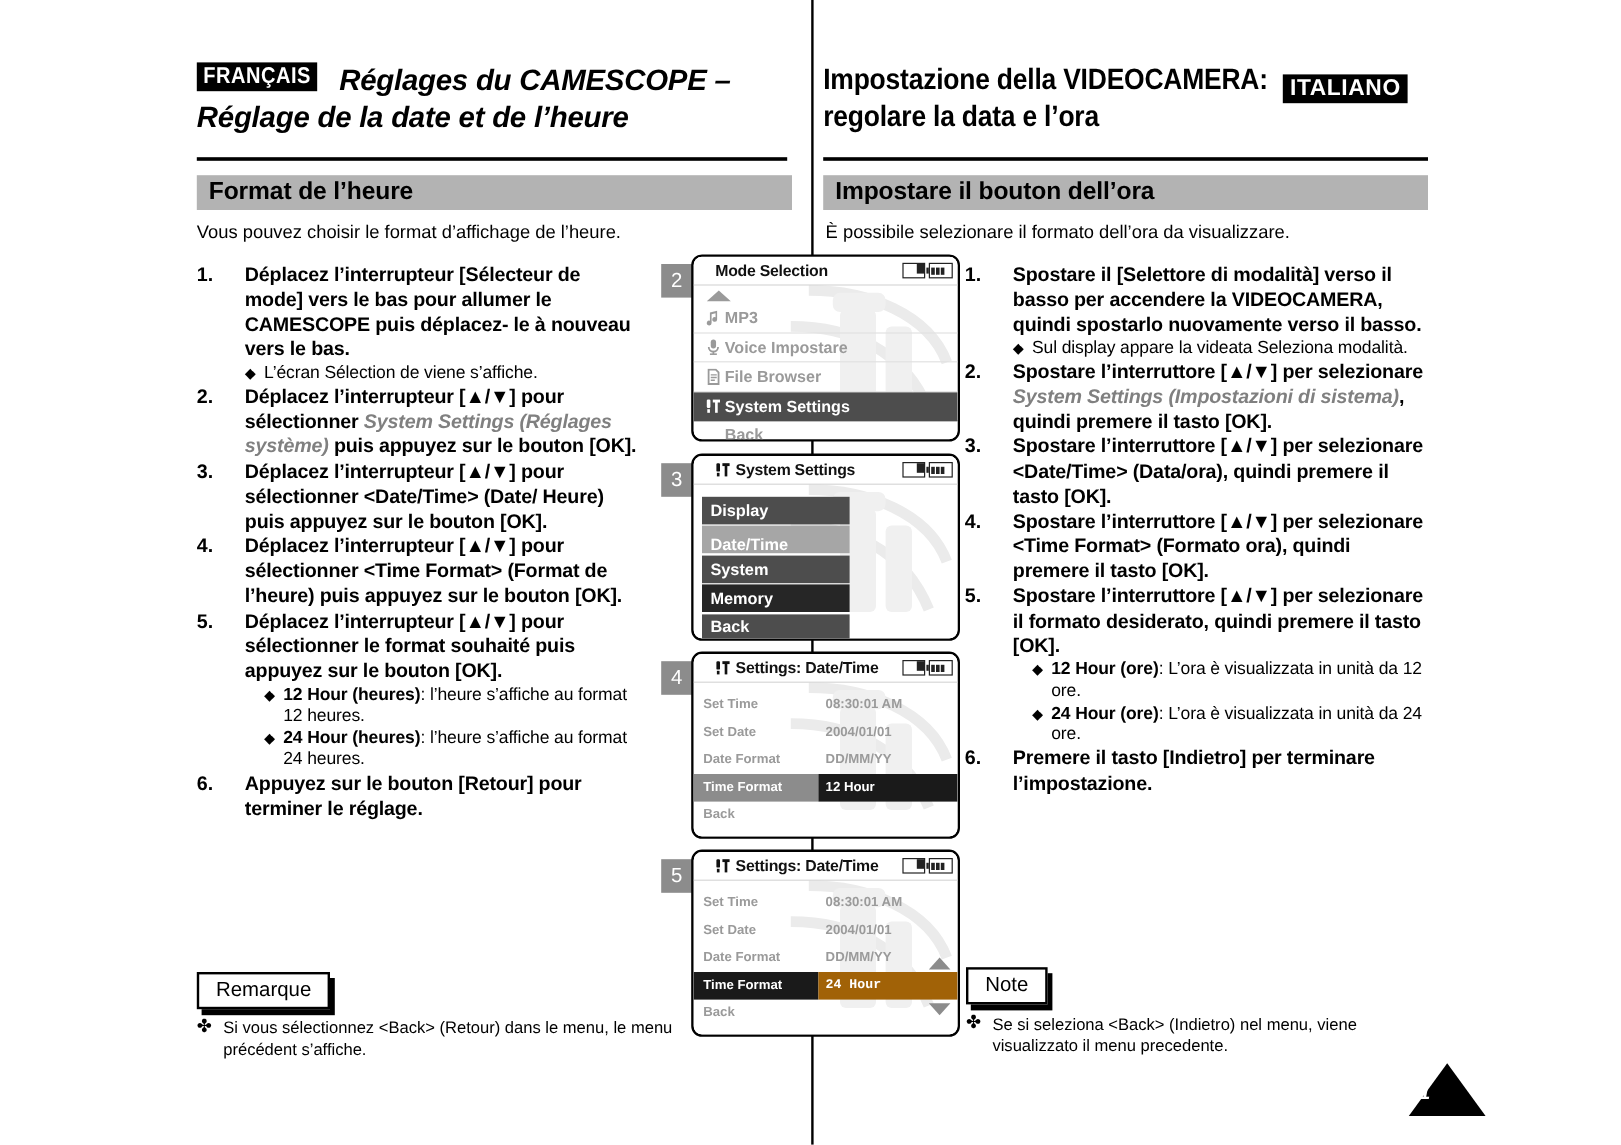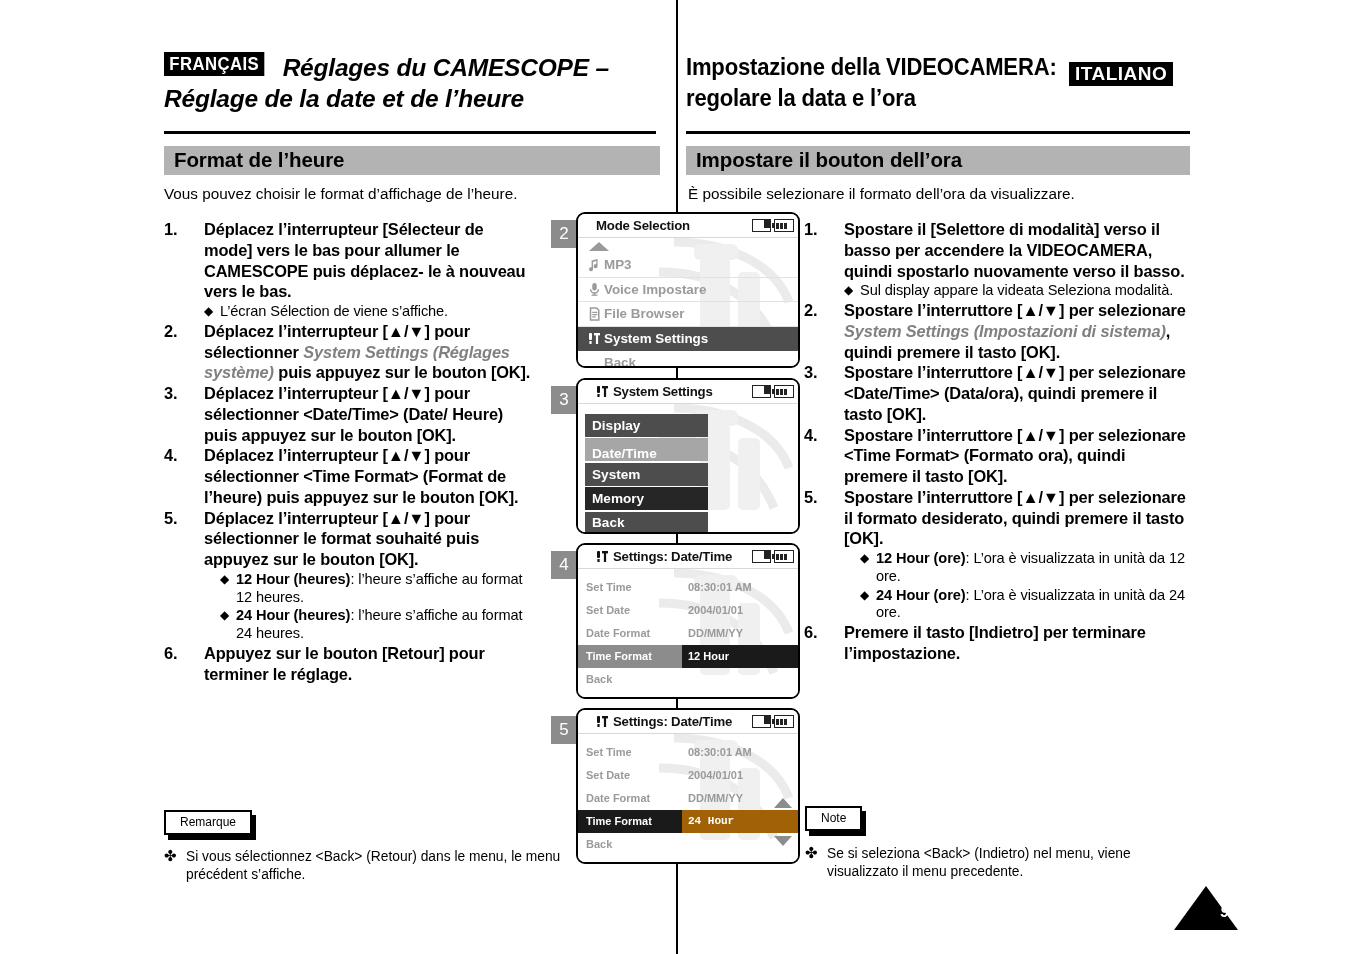--- a/index.html
+++ b/index.html
@@ -58,35 +58,35 @@
     letter-spacing:-.1px;margin-top:1px;display:flex;
   }
   .sub .dia{flex:0 0 16px;font-size:12px;line-height:1.45;}
   .sub b{font-weight:bold;}
   .substep{margin-left:16px;}
 
   
   .notebox{position:absolute;}
   .notebox .boxshadow{position:absolute;left:4px;top:5px;width:100%;height:100%;background:#000;}
   .notebox .box{position:relative;border:2px solid #000;background:#fff;
-    font-size:12px;color:#000;padding:3px 14px 4px 14px;display:inline-block;line-height:1.2;}
+    font-size:17px;color:#000;padding:3px 14px 4px 14px;display:inline-block;line-height:1.2;}
   .note-fr{left:164px;top:810px;}
   .note-it{left:805px;top:806px;}
   .notetext{position:absolute;font-size:13.8px;line-height:1.34;color:#000;display:flex;}
   .notetext .clv{flex:0 0 22px;font-size:15px;line-height:1.1;}
   .nt-fr{left:164px;top:848px;width:400px;}
   .nt-it{left:805px;top:845px;width:400px;}
 
   
   .pagenum{position:absolute;left:1174px;top:886px;width:64px;height:44px;}
   .pagenum .tri{
     width:0;height:0;border-left:32px solid transparent;border-right:32px solid transparent;
     border-bottom:44px solid #000;
   }
-  .pagenum .pn{position:absolute;left:0;top:17px;width:64px;text-align:right;
+  .pagenum .pn{position:absolute;left:0;top:17px;width:64px;text-align:left;
     color:#fff;font-size:16px;font-weight:bold;font-style:italic;}
 
   
   .lcdwrap{position:absolute;}
   .stepbadge{
     position:absolute;left:0;top:8px;width:26px;height:28px;background:#8c8c8c;
     color:#fff;font-size:17px;line-height:28px;text-align:center;font-weight:normal;
   }
   .lcd{
     position:absolute;left:25px;top:0;width:220px;height:152px;

